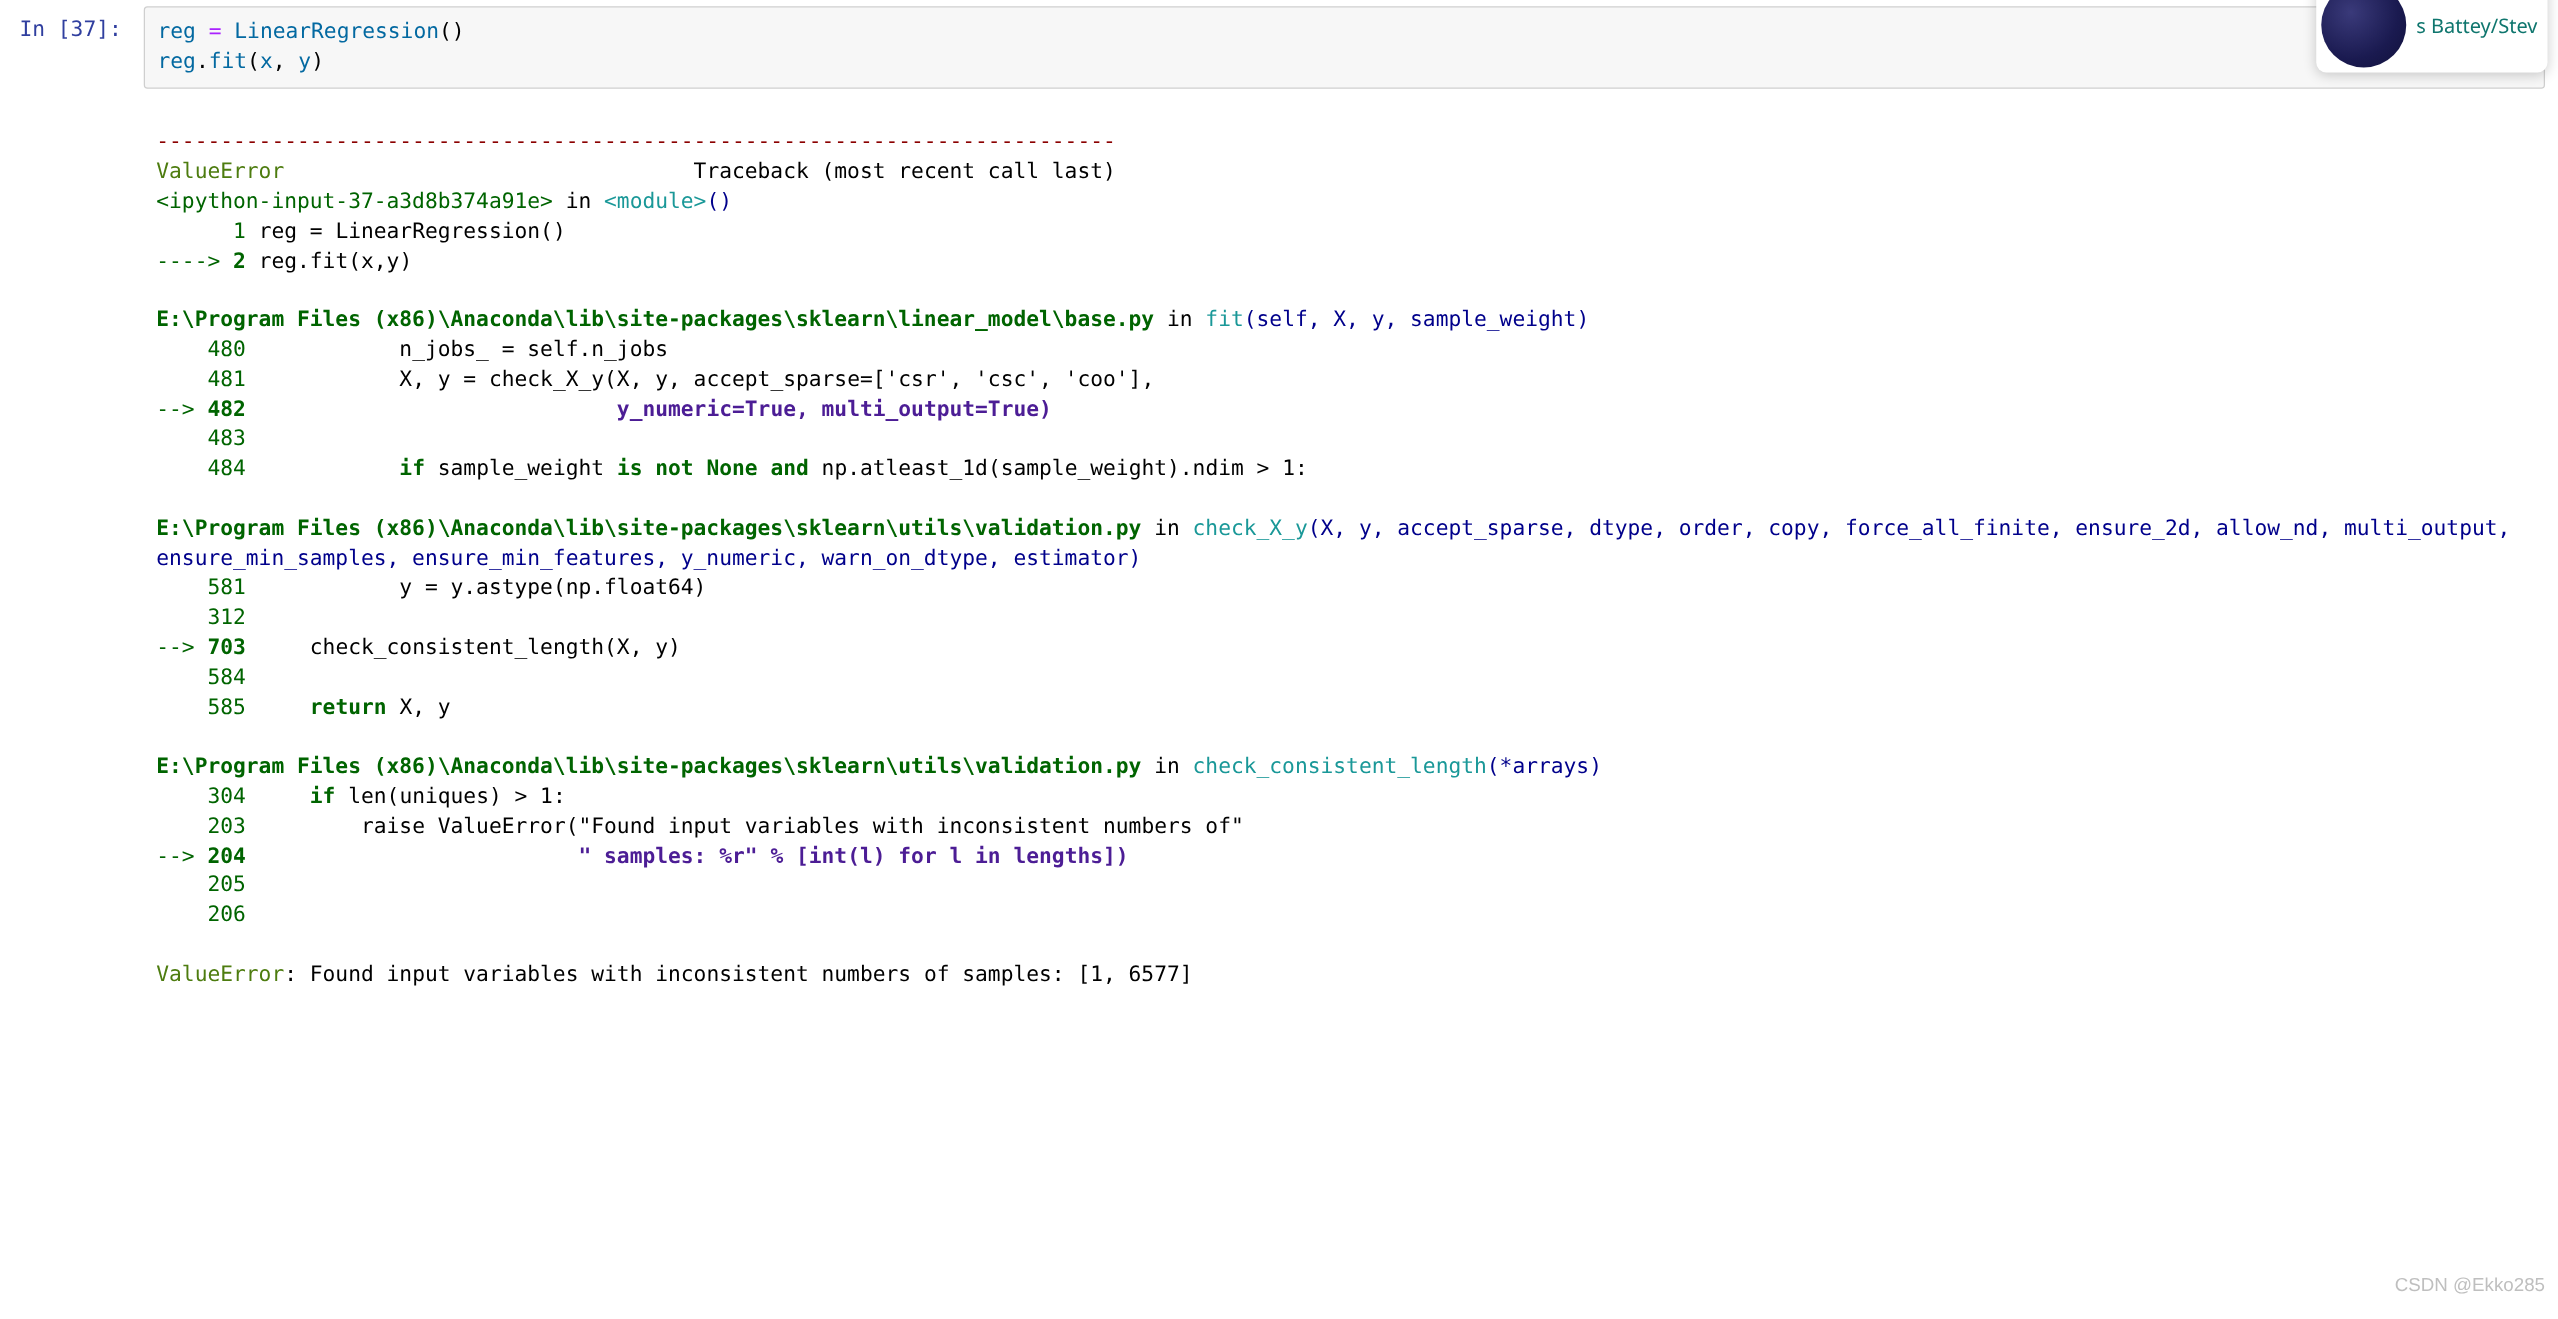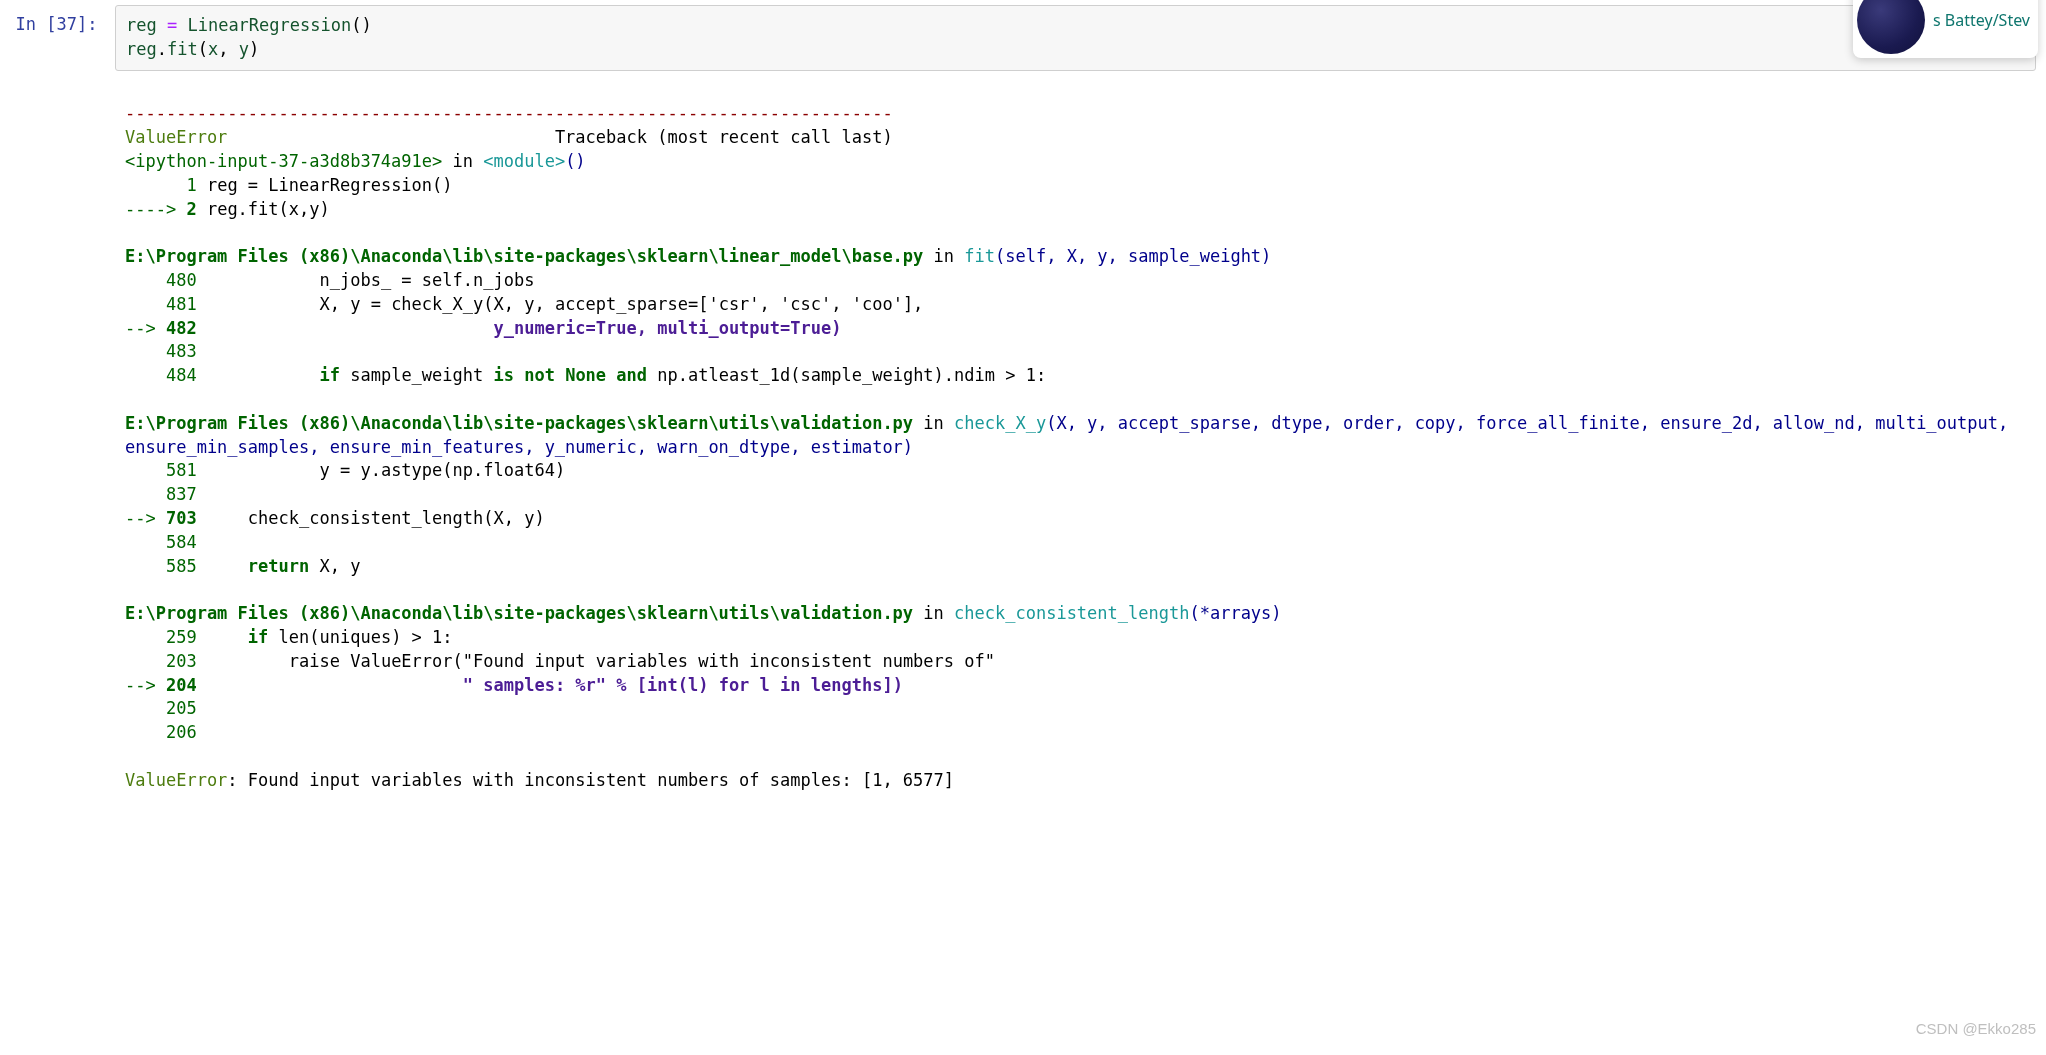--- a/index.html
+++ b/index.html
@@ -38,21 +38,21 @@
     font-family: "DejaVu Sans Mono", Menlo, Monaco, "Courier New", monospace;
   }
   .ansi-red    { color: #4d7c0f; }
   .ansi-redL   { color: #8b0000; }
   .ansi-cyan   { color: #1a9898; }
   .ansi-green  { color: #006400; }
   .ansi-greenB { color: #006400; font-weight: bold; }
   .ansi-blue   { color: #00008b; }
   .ansi-yellow { color: #4c1d95; }
   .ansi-bold   { font-weight: bold; }
-  .code-nm   { color: #14532d; }
+  .code-nm   { color: #0369a1; }
   .code-op   { color: #AA22FF; }
   .code-punc { color: #000; }
   .avatar {
     position: fixed;
     top: -18px;
     right: 8px;
     background: #ffffff;
     border-radius: 8px;
     box-shadow: 0 2px 10px rgba(0,0,0,.2);
     display: flex;
@@ -93,27 +93,27 @@
 
 <span class="ansi-greenB">E:\Program Files (x86)\Anaconda\lib\site-packages\sklearn\linear_model\base.py</span><span> in </span><span class="ansi-cyan">fit</span><span class="ansi-blue">(self, X, y, sample_weight)</span>
 <span class="ansi-green">    480</span><span>            n_jobs_ = self.n_jobs</span>
 <span class="ansi-green">    481</span><span>            X, y = check_X_y(X, y, accept_sparse=['csr', 'csc', 'coo'],</span>
 <span class="ansi-green">--&gt; </span><span class="ansi-greenB">482</span><span class="ansi-yellow ansi-bold">                             y_numeric=True, multi_output=True)</span>
 <span class="ansi-green">    483 </span>
 <span class="ansi-green">    484            </span><span class="ansi-greenB">if</span><span> sample_weight </span><span class="ansi-greenB">is not None and</span><span> np.atleast_1d(sample_weight).ndim &gt; 1:</span>
 
 <span class="ansi-greenB">E:\Program Files (x86)\Anaconda\lib\site-packages\sklearn\utils\validation.py</span><span> in </span><span class="ansi-cyan">check_X_y</span><span class="ansi-blue">(X, y, accept_sparse, dtype, order, copy, force_all_finite, ensure_2d, allow_nd, multi_output, ensure_min_samples, ensure_min_features, y_numeric, warn_on_dtype, estimator)</span>
 <span class="ansi-green">    581</span><span>            y = y.astype(np.float64)</span>
-<span class="ansi-green">    837 </span>
+<span class="ansi-green">    312 </span>
 <span class="ansi-green">--&gt; </span><span class="ansi-greenB">703</span><span>     check_consistent_length(X, y)</span>
 <span class="ansi-green">    584 </span>
 <span class="ansi-green">    585     </span><span class="ansi-greenB">return</span><span> X, y</span>
 
 <span class="ansi-greenB">E:\Program Files (x86)\Anaconda\lib\site-packages\sklearn\utils\validation.py</span><span> in </span><span class="ansi-cyan">check_consistent_length</span><span class="ansi-blue">(*arrays)</span>
-<span class="ansi-green">    259     </span><span class="ansi-greenB">if</span><span> len(uniques) &gt; 1:</span>
+<span class="ansi-green">    304     </span><span class="ansi-greenB">if</span><span> len(uniques) &gt; 1:</span>
 <span class="ansi-green">    203</span><span>         raise ValueError("Found input variables with inconsistent numbers of"</span>
 <span class="ansi-green">--&gt; </span><span class="ansi-greenB">204</span><span class="ansi-yellow ansi-bold">                          " samples: %r" % [int(l) for l in lengths])</span>
 <span class="ansi-green">    205 </span>
 <span class="ansi-green">    206 </span>
 
 <span class="ansi-red">ValueError</span><span>: Found input variables with inconsistent numbers of samples: [1, 6577]</span>
   </div>
 </div>
 
 <div class="avatar">

